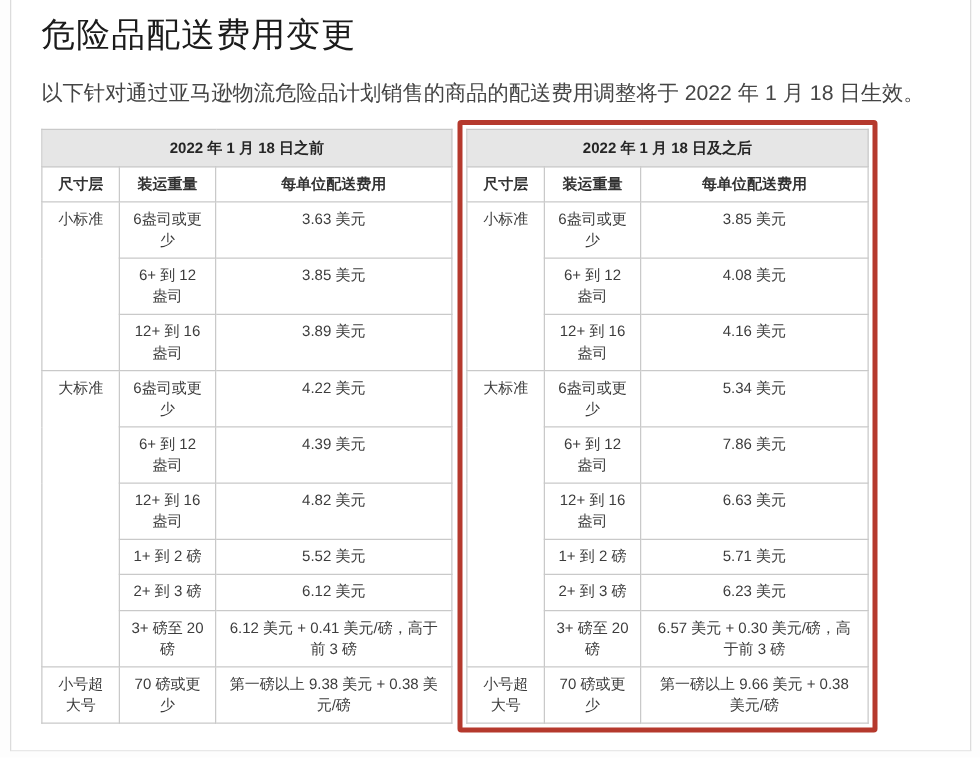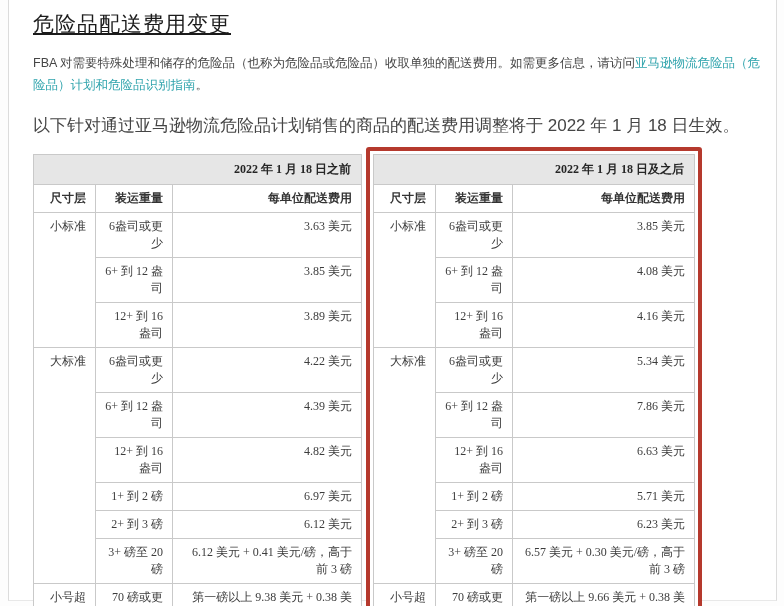--- a/index.html
+++ b/index.html
@@ -14,26 +14,25 @@
     position: absolute;
     left: 8px; top: 0;
     width: 769px; height: 601px;
     background: #ffffff;
     border-left: 1px solid #dcdcdc;
     border-right: 1px solid #dcdcdc;
     border-bottom: 1px solid #e8e8e8;
     padding: 8px 18px 0 24px;
   }
   h1.page-title {
-    font-size: 21px;
+    font-size: 27px;
     font-weight: 500;
     color: #1b1b1b;
     letter-spacing: 1px;
     margin-top: 2px;
-    text-decoration: underline;
   }
   .intro {
     margin-top: 15px;
     font-size: 12.5px;
     line-height: 1.75;
     width: 738px;
     color: #454545;
   }
   .intro a {
     color: #2ea3ac;
@@ -56,26 +55,25 @@
     table-layout: fixed;
     font-size: 12px;
     color: #3c3c3c;
     background: #fff;
   }
   table.tbl-before { width: 329px; }
   table.tbl-after  { width: 322px; }
   .fee-table th, .fee-table td {
     border: 1px solid #c9c9c9;
     padding: 5px 9px;
-    text-align: right;
+    text-align: center;
     vertical-align: top;
     line-height: 1.42;
     font-weight: 400;
     word-break: break-word;
-    font-family: Liberation Serif, serif;
   }
   .fee-table th.tbl-title {
     background: #e6e6e6;
     font-weight: 700;
     color: #262626;
     padding: 6px 10px;
   }
   .fee-table th.col-head {
     font-weight: 700;
     color: #333;
@@ -89,21 +87,20 @@
     background: #fff;
   }
 </style>
 </head>
 <body>
 
 <div class="page-frame">
 
   <h1 class="page-title">危险品配送费用变更</h1>
 
-  <p class="intro"><span>FBA 对需要特殊处理和储存的危险品（也称为危险品或危险品）收取单独的配送费用。如需更多信息，请访问</span><a style="color: rgb(46, 163, 172);">亚马逊物流危险品（危险品）计划和危险品识别指南</a><span>。</span></p>
 
   <p class="effective-note">以下针对通过亚马逊物流危险品计划销售的商品的配送费用调整将于 2022 年 1 月 18 日生效。</p>
 
   <div class="tables-row">
 
     <table class="fee-table tbl-before">
         <colgroup>
           <col style="width: 62px;">
           <col style="width: 77px;">
           <col>
@@ -140,21 +137,21 @@
           <tr>
             <td>6+ 到 12 盎司</td>
             <td>4.39 美元</td>
           </tr>
           <tr>
             <td>12+ 到 16 盎司</td>
             <td>4.82 美元</td>
           </tr>
           <tr>
             <td>1+ 到 2 磅</td>
-            <td>6.97 美元</td>
+            <td>5.52 美元</td>
           </tr>
           <tr>
             <td>2+ 到 3 磅</td>
             <td>6.12 美元</td>
           </tr>
           <tr>
             <td>3+ 磅至 20 磅</td>
             <td>6.12 美元 + 0.41 美元/磅，高于前 3 磅</td>
           </tr>
           <tr>

